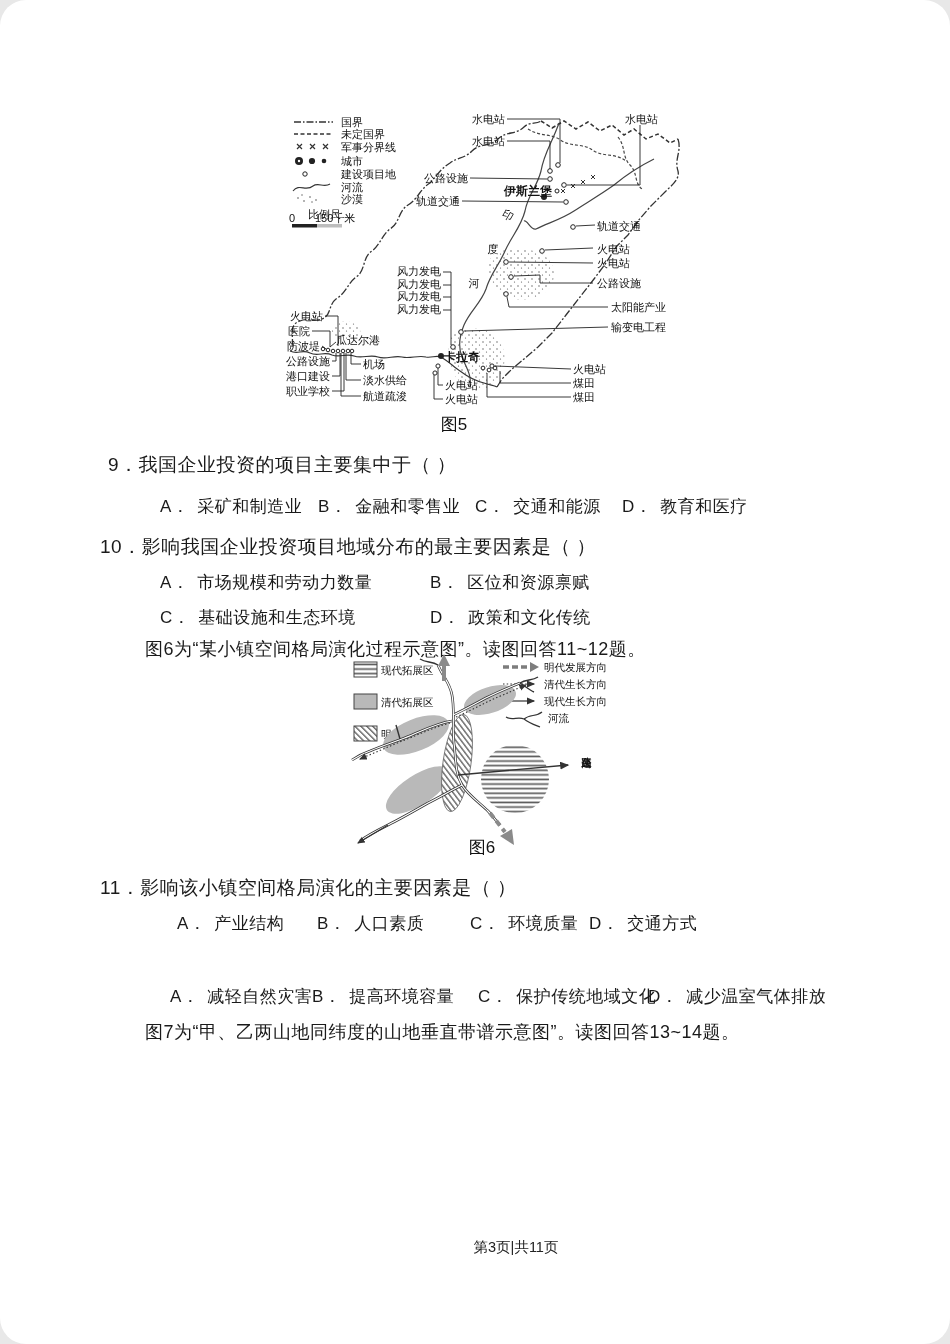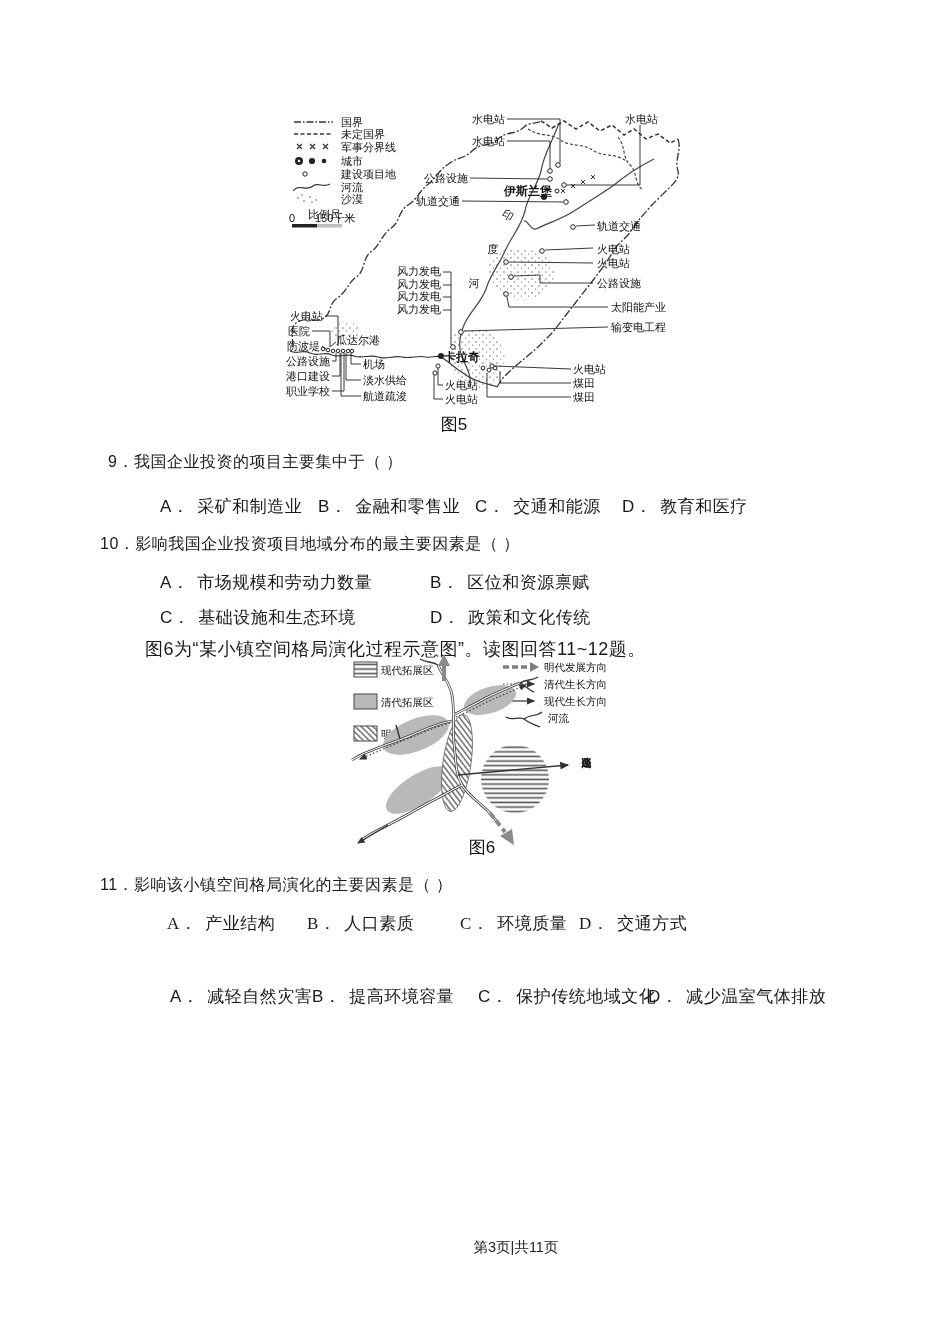--- a/index.html
+++ b/index.html
@@ -1,19 +1,19 @@
 <!DOCTYPE html>
 <html><head>
 <meta charset="utf-8">
 <style>
   html,body{margin:0;padding:0;background:#e8e8e8;}
   .page{position:relative;width:950px;height:1344px;background:#ffffff;margin:0 auto;
-        font-family:"Liberation Sans",sans-serif;color:#1a1a1a;overflow:hidden;}
+        font-family:"Liberation Sans",sans-serif;color:#1a1a1a;overflow:hidden;border-radius:26px;}
   .abs{position:absolute;}
-  .qline{font-size:16px;white-space:nowrap;letter-spacing:0.5px;}
+  .qline{font-size:19px;white-space:nowrap;letter-spacing:0.5px;}
   .opt{position:absolute;white-space:nowrap;font-size:17px;letter-spacing:0.5px;}
   .opt .k{margin-right:8px;}
   .intro{font-size:18px;white-space:nowrap;letter-spacing:0.5px;}
   .footer{position:absolute;top:1238px;left:0;width:100%;text-align:center;
           font-size:14.5px;color:#222;padding-left:41px;}
   svg text{font-family:"Liberation Sans",sans-serif;fill:#111;}
   .maplab{font-size:11px;}
   .citylab{font-size:12px;font-weight:bold;}
   .caption{font-size:17px;}
   .leg6{font-size:10.5px;}
@@ -309,30 +309,31 @@
       <polygon points="160,183 172,176 174,192" fill="#8a8a8a"></polygon>
     </g>
 
     <text x="247" y="96" style="writing-mode:vertical-rl;" font-size="10.5">至高速公路</text>
     <text class="caption" x="142" y="200" text-anchor="middle">图6</text>
   </svg>
 
   <div class="abs qline" style="left:100px;top:875px;text-align:right;">
     <span>11．</span><span>影响该小镇空间格局演化的主要因素是（  ）</span>
   </div>
-  <div class="abs" style="left:7px;top:912px;width:760px;height:24px;font-family:Liberation Serif, serif;">
+  <div class="abs" style="left:17px;top:912px;width:760px;height:24px;">
     <span class="opt" style="left:160px;"><span class="k">A．</span><span>产业结构</span></span>
     <span class="opt" style="left:300px;"><span class="k">B．</span><span>人口素质</span></span>
     <span class="opt" style="left:436px;margin-left:17px;"><span class="k">C．</span><span>环境质量</span></span>
     <span class="opt" style="left:572px;"><span class="k">D．</span><span>交通方式</span></span>
   </div>
 
   <div class="abs" style="left:0;top:985px;width:950px;height:24px;">
     <span class="opt" style="left:170px;"><span class="k">A．</span><span>减轻自然灾害</span></span>
     <span class="opt" style="left:312px;"><span class="k">B．</span><span>提高环境容量</span></span>
     <span class="opt" style="left:478px;"><span class="k">C．</span><span>保护传统地域文化</span></span>
     <span class="opt" style="left:648px;"><span class="k">D．</span><span>减少温室气体排放</span></span>
   </div>
 
+  <div class="abs intro" style="left:145px;top:1020px;">图7为“甲、乙两山地同纬度的山地垂直带谱示意图”。读图回答13~14题。</div>
 
   <div class="footer">第3页|共11页</div>
 
 </div>
 
 </body></html>

